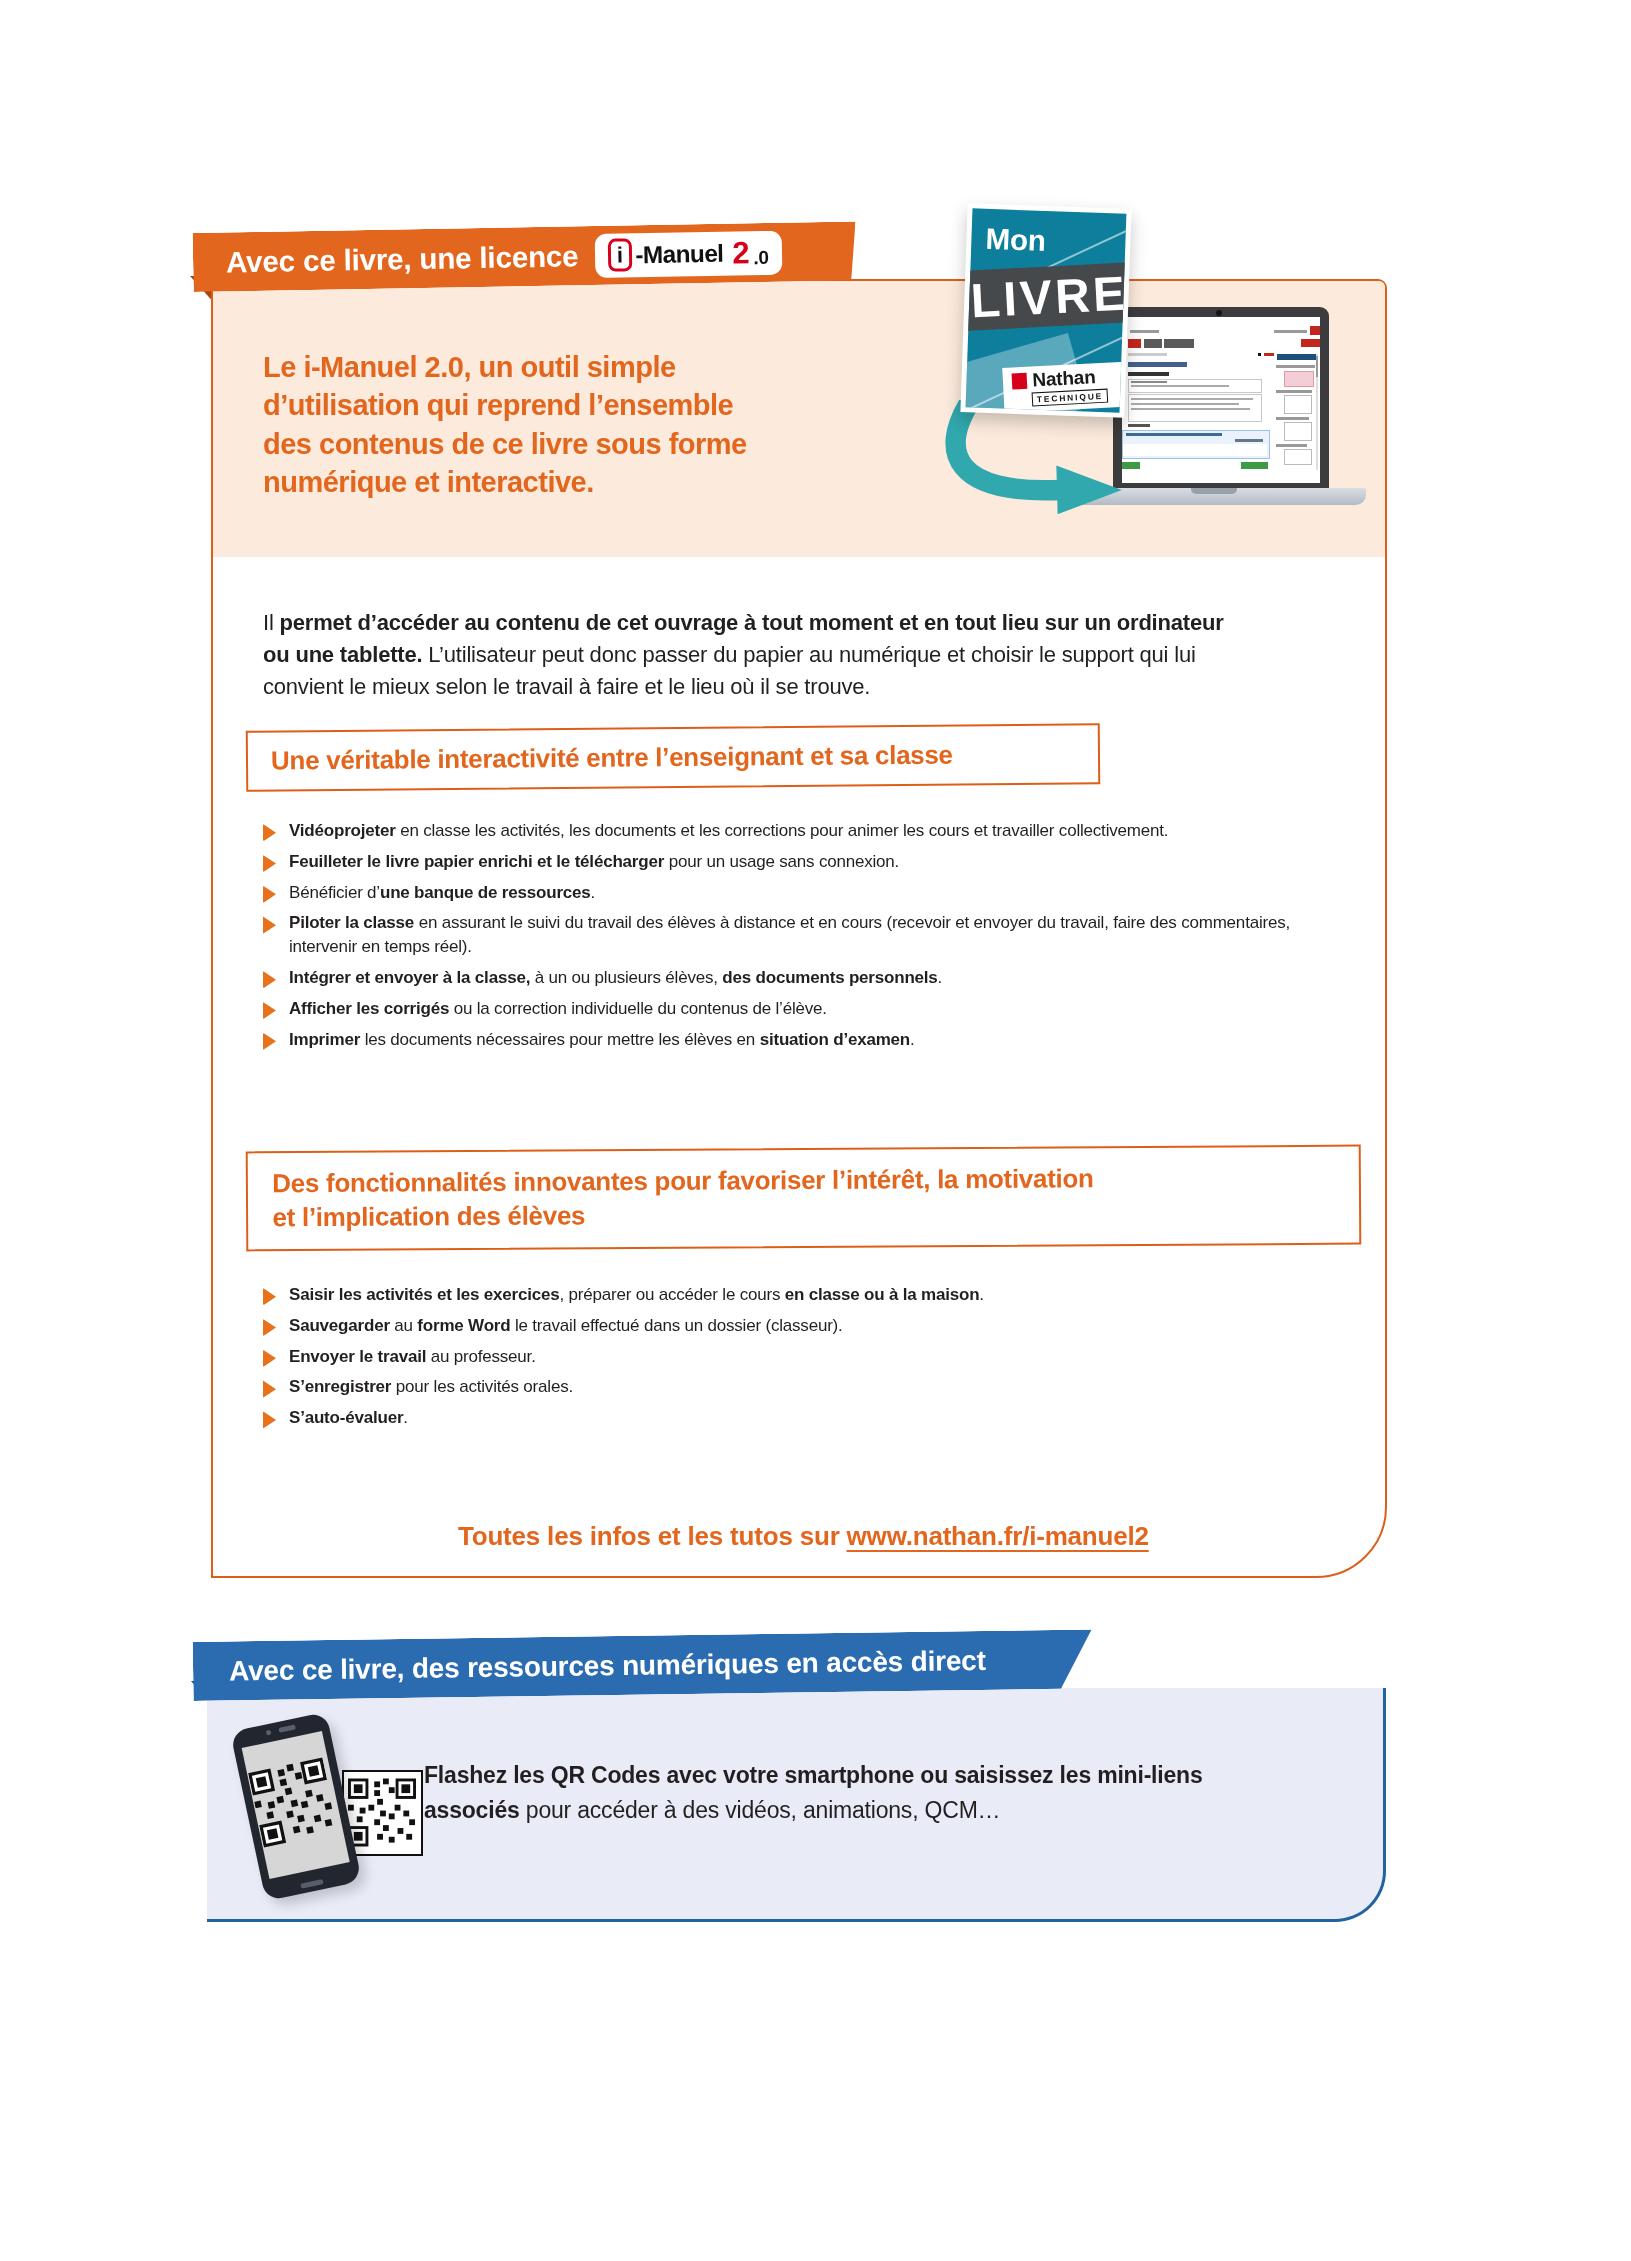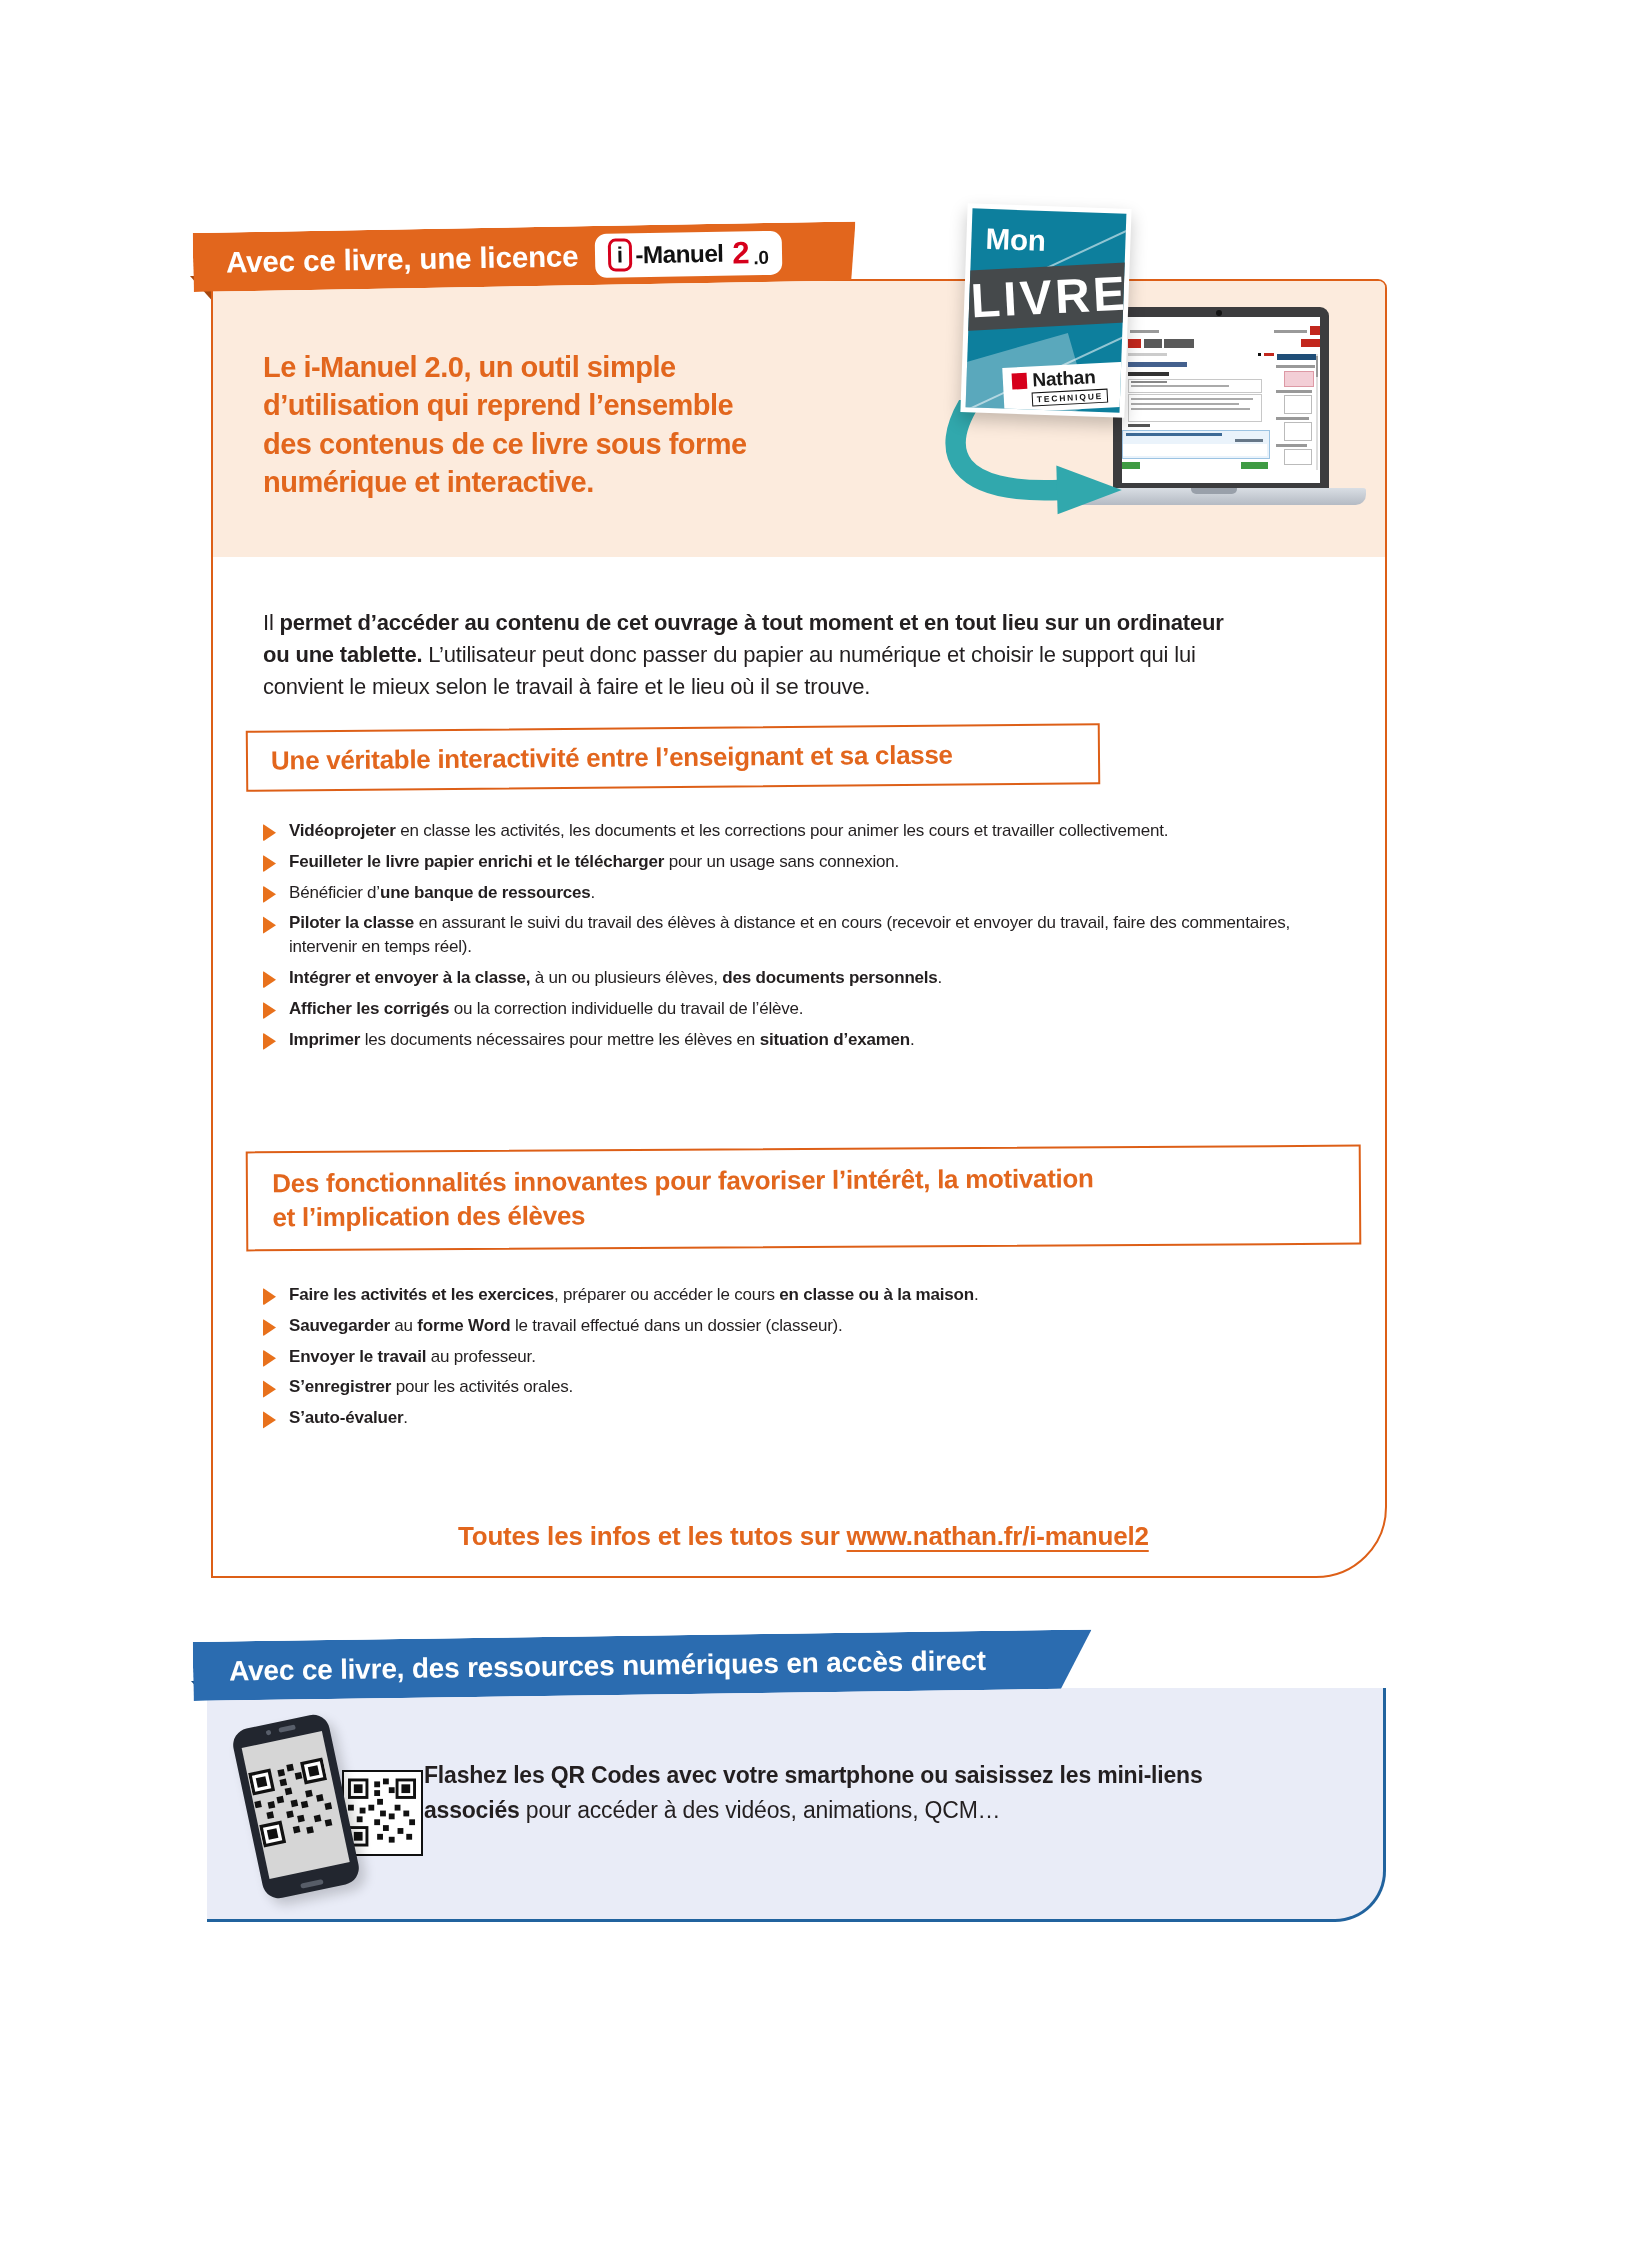--- a/index.html
+++ b/index.html
@@ -140,36 +140,36 @@
       <div class="bullet">
         <span class="tri"></span>
         <span><span class="bold">Piloter la classe</span><span> en assurant le suivi du travail des élèves à distance et en cours (recevoir et envoyer du travail, faire des commentaires, intervenir en temps réel).</span></span>
       </div>
       <div class="bullet">
         <span class="tri"></span>
         <span><span class="bold">Intégrer et envoyer à la classe,</span><span> à un ou plusieurs élèves, </span><span class="bold">des documents personnels</span><span>.</span></span>
       </div>
       <div class="bullet">
         <span class="tri"></span>
-        <span><span class="bold">Afficher les corrigés</span><span> ou la correction individuelle du travail de l’élève.</span></span>
+        <span><span class="bold">Afficher les corrigés</span><span> ou la correction individuelle du contenus de l’élève.</span></span>
       </div>
       <div class="bullet">
         <span class="tri"></span>
         <span><span class="bold">Imprimer</span><span> les documents nécessaires pour mettre les élèves en </span><span class="bold">situation d’examen</span><span>.</span></span>
       </div>
     </div>
 
   <div class="abs sec-box sec-box2">
     <div>Des fonctionnalités innovantes pour favoriser l’intérêt, la motivation</div>
     <div>et l’implication des élèves</div>
   </div>
   <div class="abs bullet-list list2">
       <div class="bullet">
         <span class="tri"></span>
-        <span><span class="bold">Faire les activités et les exercices</span><span>, préparer ou accéder le cours </span><span class="bold">en classe ou à la maison</span><span>.</span></span>
+        <span><span class="bold">Saisir les activités et les exercices</span><span>, préparer ou accéder le cours </span><span class="bold">en classe ou à la maison</span><span>.</span></span>
       </div>
       <div class="bullet">
         <span class="tri"></span>
         <span><span class="bold">Sauvegarder</span><span> au </span><span class="bold">forme Word</span><span> le travail effectué dans un dossier (classeur).</span></span>
       </div>
       <div class="bullet">
         <span class="tri"></span>
         <span><span class="bold">Envoyer le travail</span><span> au professeur.</span></span>
       </div>
       <div class="bullet">

